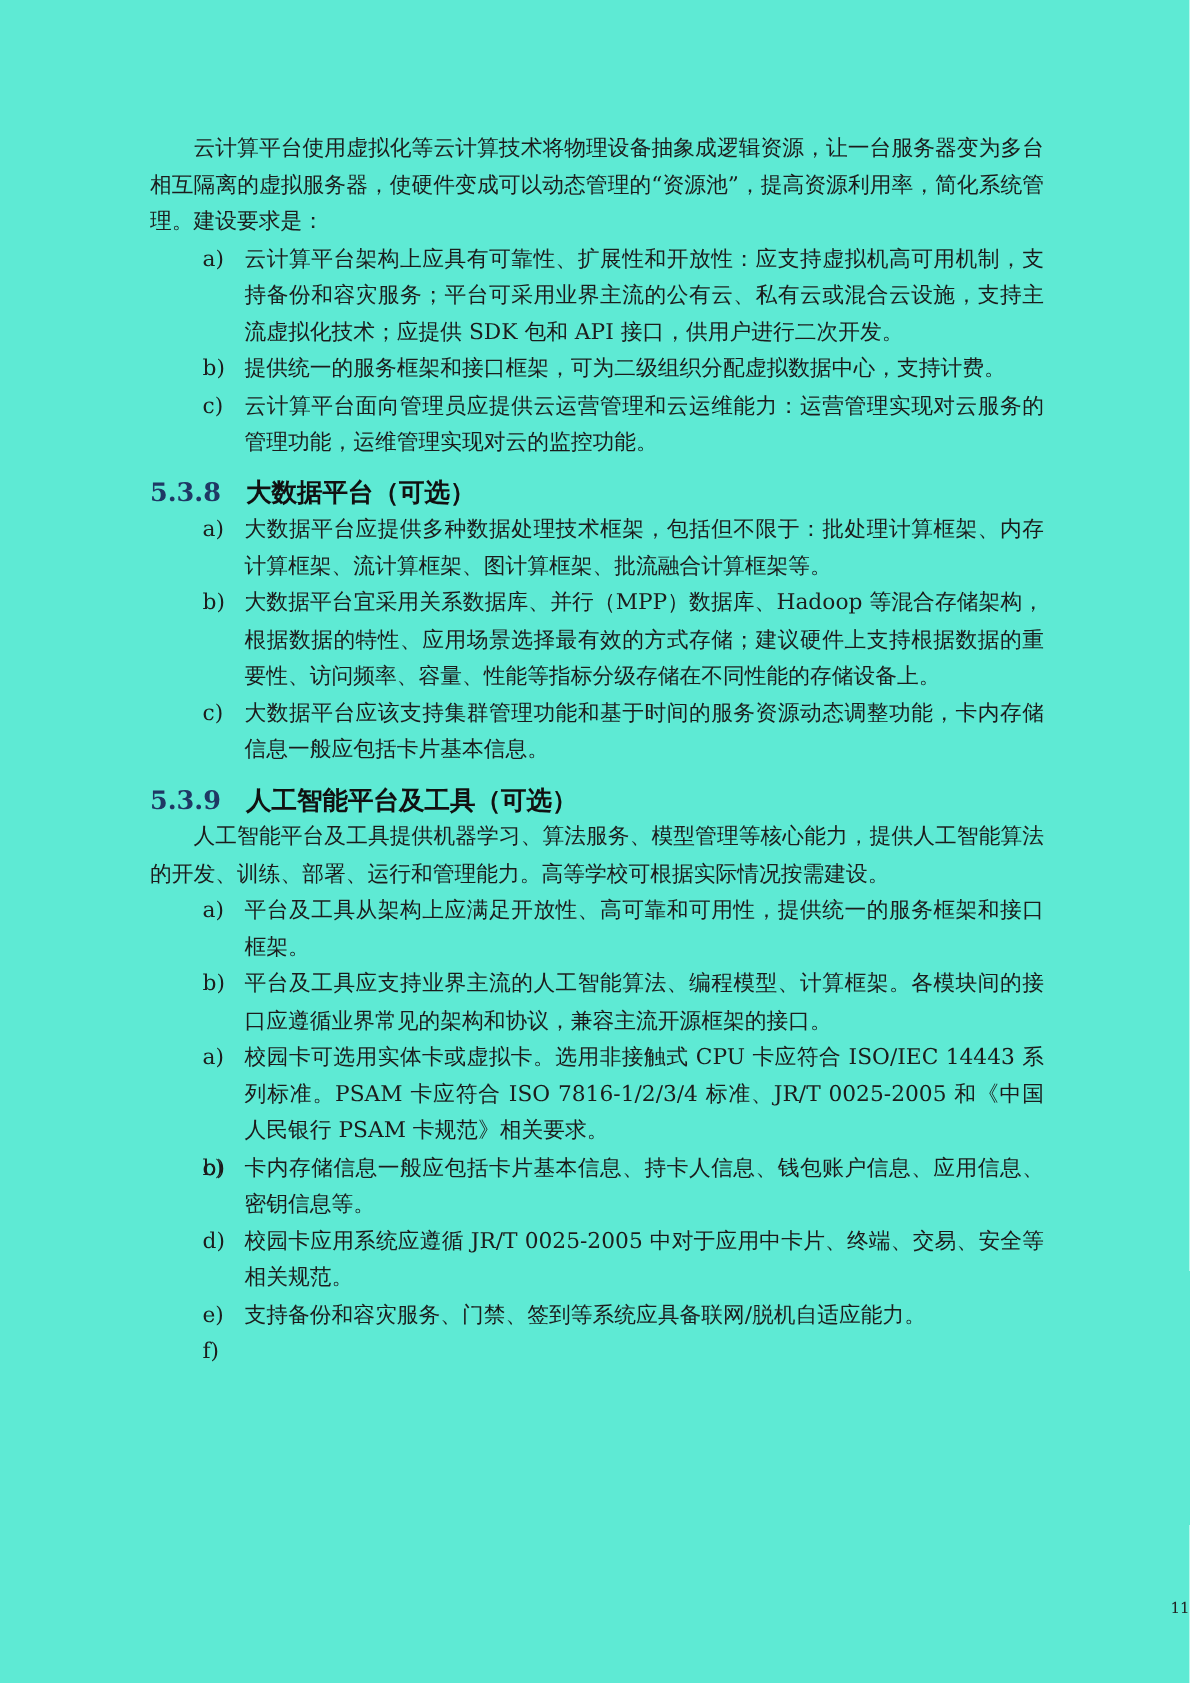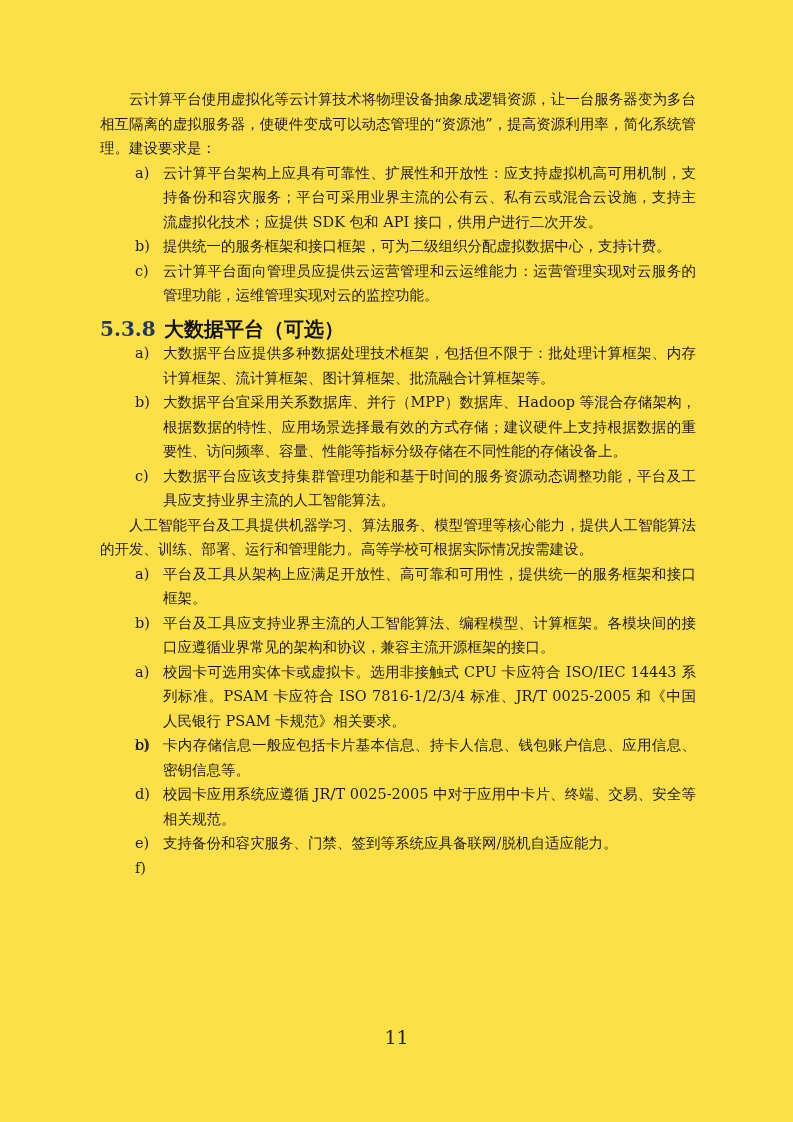--- a/index.html
+++ b/index.html
@@ -4,42 +4,42 @@
 <style>
   html, body {
     margin: 0;
     padding: 0;
     background: #ffffff;
   }
   .page {
     position: relative;
     width: 793px;
     height: 1122px;
-    background: #fde047;
+    background: #5eead4;
     overflow: hidden;
     font-family: "DejaVu Serif", "Liberation Serif", serif;
     color: #1c1c1c;
   }
   .content {
     position: absolute;
     top: 87px;
     left: 100px;
     width: 596px;
     font-size: 14.5px;
     line-height: 24.5px;
     text-align: justify;
   }
   .para {
     margin: 0;
     text-indent: 2em;
   }
   .heading {
     margin-top: 9px;
     font-weight: bold;
-    font-size: 20px;
+    font-size: 17px;
   }
   .hnum {
     color: var(--heading-num-color, #1F3864);
     display: inline-block;
     font-weight: bold;
   }
   .heading.level-3 .hnum { min-width: 64px; }
   .heading.level-2 .hnum { min-width: 31px; }
   .htitle {
     color: #111111;
@@ -50,42 +50,43 @@
     margin: 0;
     padding-left: 63px;
   }
   .list-item .marker {
     position: absolute;
     left: 35px;
     top: 0;
   }
   .footer {
     position: absolute;
-    top: 1026px;
+    top: 1067px;
     left: 0;
     width: 100%;
-    text-align: center;
-    font-size: 19px;
+    text-align: right;
+    font-size: 10px;
     color: #222222;
     font-family: "DejaVu Serif", "Liberation Serif", serif;
   }
 </style>
 </head>
 <body>
 
 <div class="page">
   <main class="content">
       <p class="para">云计算平台使用虚拟化等云计算技术将物理设备抽象成逻辑资源，让一台服务器变为多台相互隔离的虚拟服务器，使硬件变成可以动态管理的“资源池”，提高资源利用率，简化系统管理。建设要求是：</p>
       <div class="list-item"><span class="marker">a)</span><span class="ltext">云计算平台架构上应具有可靠性、扩展性和开放性：应支持虚拟机高可用机制，支持备份和容灾服务；平台可采用业界主流的公有云、私有云或混合云设施，支持主流虚拟化技术；应提供 SDK 包和 API 接口，供用户进行二次开发。</span></div>
       <div class="list-item"><span class="marker">b)</span><span class="ltext">提供统一的服务框架和接口框架，可为二级组织分配虚拟数据中心，支持计费。</span></div>
       <div class="list-item"><span class="marker">c)</span><span class="ltext">云计算平台面向管理员应提供云运营管理和云运维能力：运营管理实现对云服务的管理功能，运维管理实现对云的监控功能。</span></div>
       <div class="heading level-3"><span class="hnum">5.3.8</span><span class="htitle">大数据平台（可选）</span></div>
       <div class="list-item"><span class="marker">a)</span><span class="ltext">大数据平台应提供多种数据处理技术框架，包括但不限于：批处理计算框架、内存计算框架、流计算框架、图计算框架、批流融合计算框架等。</span></div>
       <div class="list-item"><span class="marker">b)</span><span class="ltext">大数据平台宜采用关系数据库、并行（MPP）数据库、Hadoop 等混合存储架构，根据数据的特性、应用场景选择最有效的方式存储；建议硬件上支持根据数据的重要性、访问频率、容量、性能等指标分级存储在不同性能的存储设备上。</span></div>
-      <div class="list-item"><span class="marker">c)</span><span class="ltext">大数据平台应该支持集群管理功能和基于时间的服务资源动态调整功能，平台及工具应支持业界主流的人工智能算法。</span></div>
+      <div class="list-item"><span class="marker">c)</span><span class="ltext">大数据平台应该支持集群管理功能和基于时间的服务资源动态调整功能，卡内存储信息一般应包括卡片基本信息。</span></div>
+      <div class="heading level-3"><span class="hnum">5.3.9</span><span class="htitle">人工智能平台及工具（可选）</span></div>
       <p class="para">人工智能平台及工具提供机器学习、算法服务、模型管理等核心能力，提供人工智能算法的开发、训练、部署、运行和管理能力。高等学校可根据实际情况按需建设。</p>
       <div class="list-item"><span class="marker">a)</span><span class="ltext">平台及工具从架构上应满足开放性、高可靠和可用性，提供统一的服务框架和接口框架。</span></div>
       <div class="list-item"><span class="marker">b)</span><span class="ltext">平台及工具应支持业界主流的人工智能算法、编程模型、计算框架。各模块间的接口应遵循业界常见的架构和协议，兼容主流开源框架的接口。</span></div>
       <div class="list-item"><span class="marker">a)</span><span class="ltext">校园卡可选用实体卡或虚拟卡。选用非接触式 CPU 卡应符合 ISO/IEC 14443 系列标准。PSAM 卡应符合 ISO 7816-1/2/3/4 标准、JR/T 0025-2005 和《中国人民银行 PSAM 卡规范》相关要求。</span></div>
       <div class="list-item"><span class="marker">b)</span></div>
       <div class="list-item"><span class="marker">c)</span><span class="ltext">卡内存储信息一般应包括卡片基本信息、持卡人信息、钱包账户信息、应用信息、密钥信息等。</span></div>
       <div class="list-item"><span class="marker">d)</span><span class="ltext">校园卡应用系统应遵循 JR/T 0025-2005 中对于应用中卡片、终端、交易、安全等相关规范。</span></div>
       <div class="list-item"><span class="marker">e)</span><span class="ltext">支持备份和容灾服务、门禁、签到等系统应具备联网/脱机自适应能力。</span></div>
       <div class="list-item">
         <span class="marker">f)</span>

